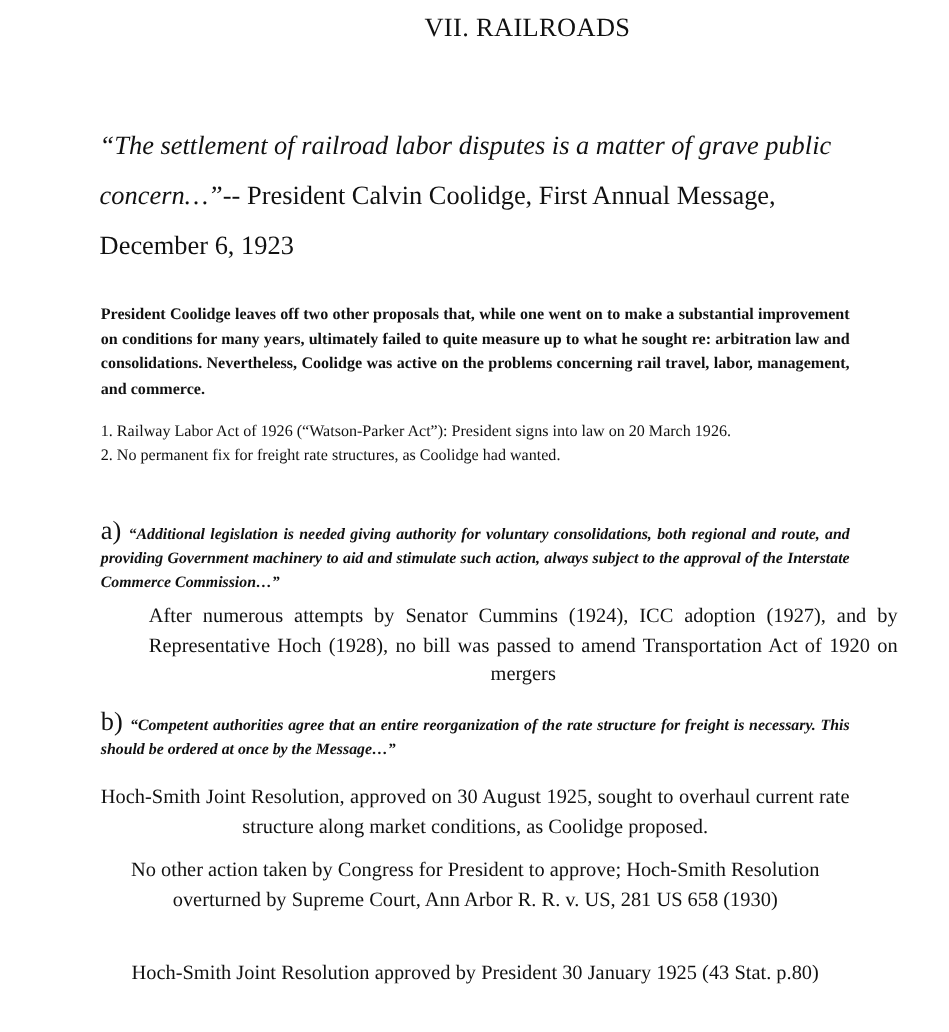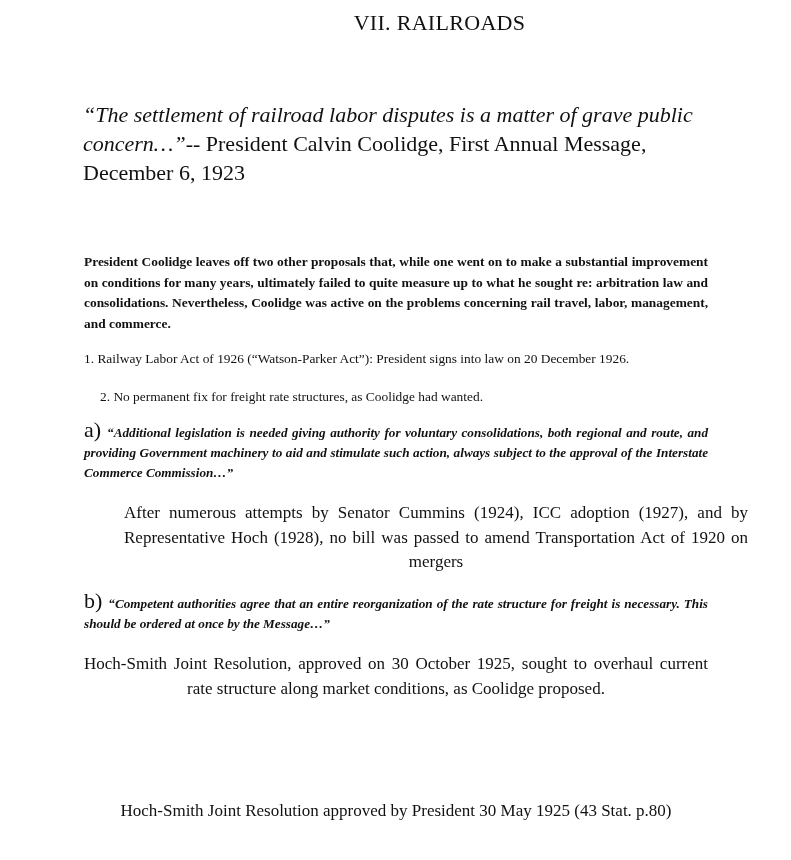--- a/index.html
+++ b/index.html
@@ -2,21 +2,21 @@
 <html><head>
 <meta charset="utf-8">
 <style>
   html, body { margin: 0; padding: 0; background: #ffffff; }
   body { width: 791px; height: 860px; overflow: hidden; position: relative;
          font-family: "Liberation Serif", "DejaVu Serif", serif; color: #111; }
   .page { position: absolute; left: 0; top: 0; width: 791px; height: 860px; }
   .title { position: absolute; left: 0; width: 791px; top: 10px; text-align: center;
            font-size: 22px; letter-spacing: 0.3px; padding-left: 44px; }
   .epigraph { position: absolute; left: 83px; width: 620px; top: 100px;
-              font-size: 22px; line-height: 29px; }
+              font-size: 22px; line-height: 42px; }
   .epigraph i { font-style: italic; }
   .intro { position: absolute; left: 84px; width: 624px; top: 252px;
            font-size: 13.4px; line-height: 20.5px; text-align: justify; font-weight: bold; }
   .item { position: absolute; left: 84px; width: 640px; font-size: 13.4px; line-height: 18px; }
   .quote-block { position: absolute; left: 84px; width: 624px; text-align: justify;
                  font-size: 13.2px; line-height: 20px; }
   .quote-block .letter { font-size: 22px; font-style: normal; font-weight: normal; margin-right: 6px; }
   .quote-block .q { font-style: italic; font-weight: bold; }
   .center-block { position: absolute; left: 84px; width: 624px; text-align: center;
                   font-size: 17px; line-height: 24.5px; }
@@ -29,35 +29,38 @@
 <div class="page">
 
   <div class="title">VII. RAILROADS</div>
 
   <div class="epigraph">
     <i>“The settlement of railroad labor disputes is a matter of grave public concern…”</i><span>-- President Calvin Coolidge, First Annual Message, December 6, 1923</span>
   </div>
 
   <div class="intro">President Coolidge leaves off two other proposals that, while one went on to make a substantial improvement on conditions for many years, ultimately failed to quite measure up to what he sought re: arbitration law and consolidations. Nevertheless, Coolidge was active on the problems concerning rail travel, labor, management, and commerce.</div>
 
-  <div class="item" style="top:350px;">1. Railway Labor Act of 1926 (“Watson-Parker Act”): President signs into law on 20 December 1926.</div>
-  <div class="item" style="top:388px;margin-left:16px;">2. No permanent fix for freight rate structures, as Coolidge had wanted.</div>
+  <div class="item" style="top:350px;">1. Railway Labor Act of 1926 (“Watson-Parker Act”): President signs into law on 20 March 1926.</div>
+  <div class="item" style="top:370px;">2. No permanent fix for freight rate structures, as Coolidge had wanted.</div>
 
-  <div class="quote-block" style="top:420px;">
+  <div class="quote-block" style="top:432px;">
     <span class="letter">a)</span><span class="q">“Additional legislation is needed giving authority for voluntary consolidations, both regional and route, and providing Government machinery to aid and stimulate such action, always subject to the approval of the Interstate Commerce Commission…”</span>
   </div>
 
   <div class="center-block justify" style="top:501px;margin-left:40px;">After numerous attempts by Senator Cummins (1924), ICC adoption (1927), and by Representative Hoch (1928), no bill was passed to amend Transportation Act of 1920 on mergers</div>
 
   <div class="quote-block" style="top:591px;">
     <span class="letter">b)</span><span class="q">“Competent authorities agree that an entire reorganization of the rate structure for freight is necessary. This should be ordered at once by the Message…”</span>
   </div>
 
   <div class="center-block justify" style="top:652px;">
-    <span class="u">Hoch-Smith Joint Resolution</span><span>, approved on 30 October 1925, sought to overhaul current rate structure along market conditions, as Coolidge proposed.</span>
+    <span class="u">Hoch-Smith Joint Resolution</span><span>, approved on 30 August 1925, sought to overhaul current rate structure along market conditions, as Coolidge proposed.</span>
   </div>
 
+  <div class="center-block" style="top:713px;">
+    <span>No other action taken by Congress for President to approve; Hoch-Smith Resolution overturned by Supreme Court, </span><span class="u">Ann Arbor R. R. v. US, 281 US 658</span><span> (1930)</span>
+  </div>
 
   <div class="center-block" style="top:799px;">
-    <span class="u">Hoch-Smith Joint Resolution</span><span> approved by President 30 May 1925 (43 Stat. p.80)</span>
+    <span class="u">Hoch-Smith Joint Resolution</span><span> approved by President 30 January 1925 (43 Stat. p.80)</span>
   </div>
 
 </div>
 
 </body></html>

